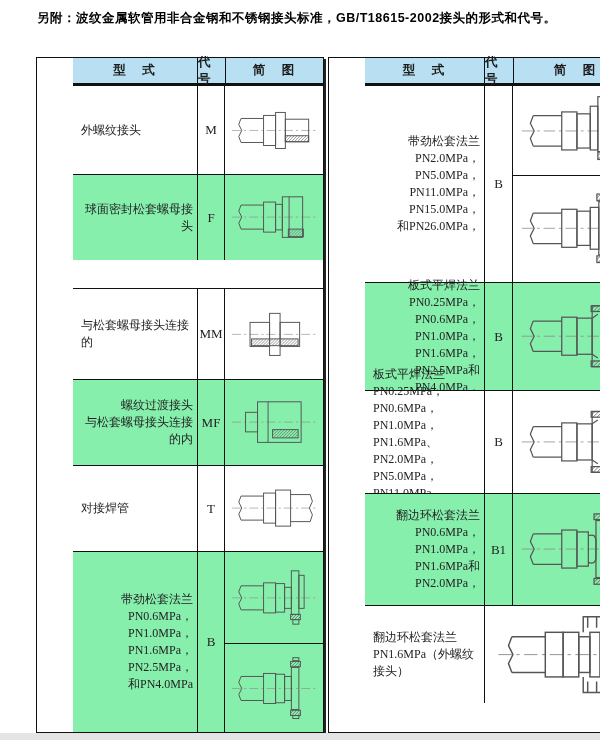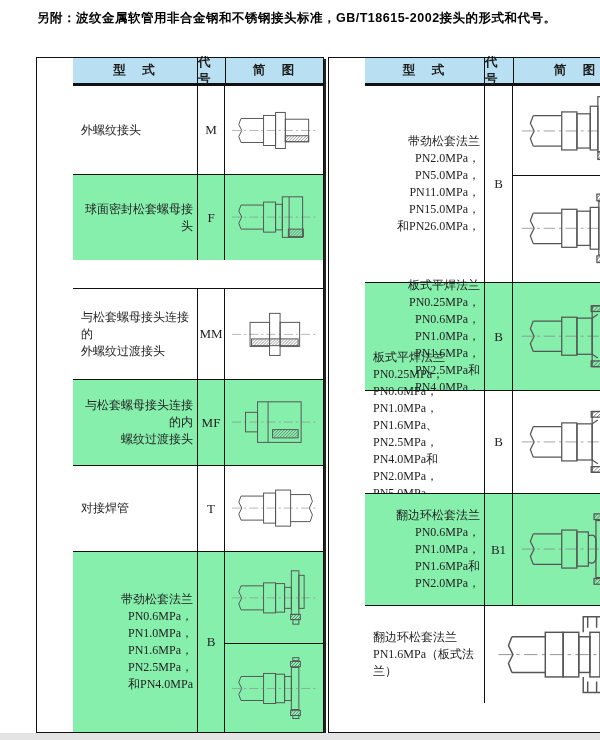--- a/index.html
+++ b/index.html
@@ -130,21 +130,20 @@
               <line class="dht" x1="89" y1="66" x2="99" y2="56"></line>
               <line class="dht" x1="93" y1="66" x2="99" y2="60"></line>
               <line class="dht" x1="97" y1="66" x2="99" y2="64"></line>
             </svg>
           </div>
         </div>
       </div>
       <div class="trow bg-white" style="height: 90px; margin-top: 28px;">
         <div class="cell type-cell">
           <div>与松套螺母接头连接的</div>
-          <div>外螺纹过渡接头</div>
         </div>
         <div class="cell code-cell">MM</div>
         <div class="cell diagram-cell" style="flex: 1 1 0%;">
           <div class="dia-sub">
             <svg viewBox="0 0 120 80" preserveAspectRatio="xMidYMid meet">
               <line class="dcl" x1="4" y1="40" x2="116" y2="40" stroke-dasharray="12 4 3 4"></line>
               <rect class="dln" x="28" y="24" width="26" height="32"></rect>
               <rect class="dln" x="54" y="12" width="14" height="56"></rect>
               <rect class="dln" x="68" y="24" width="26" height="32"></rect>
               <rect class="dln" x="30" y="46" width="62" height="9"></rect>
@@ -164,22 +163,22 @@
               <line class="dht" x1="77" y1="55" x2="86" y2="46"></line>
               <line class="dht" x1="81" y1="55" x2="90" y2="46"></line>
               <line class="dht" x1="85" y1="55" x2="92" y2="48"></line>
               <line class="dht" x1="89" y1="55" x2="92" y2="52"></line>
             </svg>
           </div>
         </div>
       </div>
       <div class="trow bg-yellow" style="height: 85px;">
         <div class="cell type-cell">
+          <div>螺纹过渡接头</div>
           <div>与松套螺母接头连接的内</div>
-          <div>螺纹过渡接头</div>
         </div>
         <div class="cell code-cell">MF</div>
         <div class="cell diagram-cell" style="flex: 1 1 0%;">
           <div class="dia-sub">
             <svg viewBox="0 0 120 80" preserveAspectRatio="xMidYMid meet">
               <line class="dcl" x1="4" y1="40" x2="116" y2="40" stroke-dasharray="12 4 3 4"></line>
               <rect class="dln" x="22" y="27" width="16" height="26"></rect>
               <rect class="dln" x="38" y="13" width="58" height="54"></rect>
               <line class="dln" x1="52" y1="13" x2="52" y2="67"></line>
               <rect class="dln" x="58" y="50" width="34" height="11"></rect>
@@ -361,21 +360,20 @@
               <line class="dht" x1="87" y1="14" x2="90" y2="11"></line>
             </svg>
           </div>
         </div>
       </div>
       <div class="trow bg-white" style="height: 102px;">
         <div class="cell type-cell">
           <div>板式平焊法兰</div>
           <div>PN0.25MPa，PN0.6MPa，</div>
           <div>PN1.0MPa，PN1.6MPa、</div>
-          <div>PN2.5MPa，PN4.0MPa和</div>
           <div>PN2.0MPa，PN5.0MPa，</div>
           <div>PN11.0MPa，PN26.0MPa，</div>
         </div>
         <div class="cell code-cell">B</div>
         <div class="cell diagram-cell" style="flex: 1 1 0%;">
           <div class="dia-sub">
             <svg viewBox="0 0 120 80" preserveAspectRatio="xMidYMid meet">
               <line class="dcl" x1="4" y1="40" x2="116" y2="40" stroke-dasharray="12 4 3 4"></line>
               <path class="dln" d="M16,24 l-3,8 4,8 -4,8 3,8"></path>
               <path class="dln" d="M16,24 H46 M16,56 H46"></path>
@@ -424,21 +422,21 @@
               <line class="dht" x1="82" y1="77" x2="88" y2="71"></line>
               <line class="dht" x1="86" y1="77" x2="92" y2="71"></line>
               <line class="dht" x1="90" y1="77" x2="94" y2="73"></line>
             </svg>
           </div>
         </div>
       </div>
       <div class="trow bg-white" style="height: 97px;">
         <div class="cell type-cell">
           <div>翻边环松套法兰</div>
-          <div>PN1.6MPa（板式法兰）</div>
+          <div>PN1.6MPa（外螺纹接头）</div>
         </div>
         <div class="cell diagram-cell" style="flex: 1 1 0%;">
           <div class="dia-sub">
             <svg viewBox="0 0 120 80" preserveAspectRatio="xMidYMid meet">
               <line class="dcl" x1="4" y1="40" x2="116" y2="40" stroke-dasharray="12 4 3 4"></line>
               <path class="dln" d="M16,24 l-3,8 4,8 -4,8 3,8"></path>
               <path class="dln" d="M16,24 H46 M16,56 H46"></path>
               <rect class="dln" x="46" y="20" width="16" height="40"></rect>
               <rect class="dln" x="62" y="20" width="14" height="40"></rect>
               <rect class="dln" x="76" y="24" width="10" height="32"></rect>

